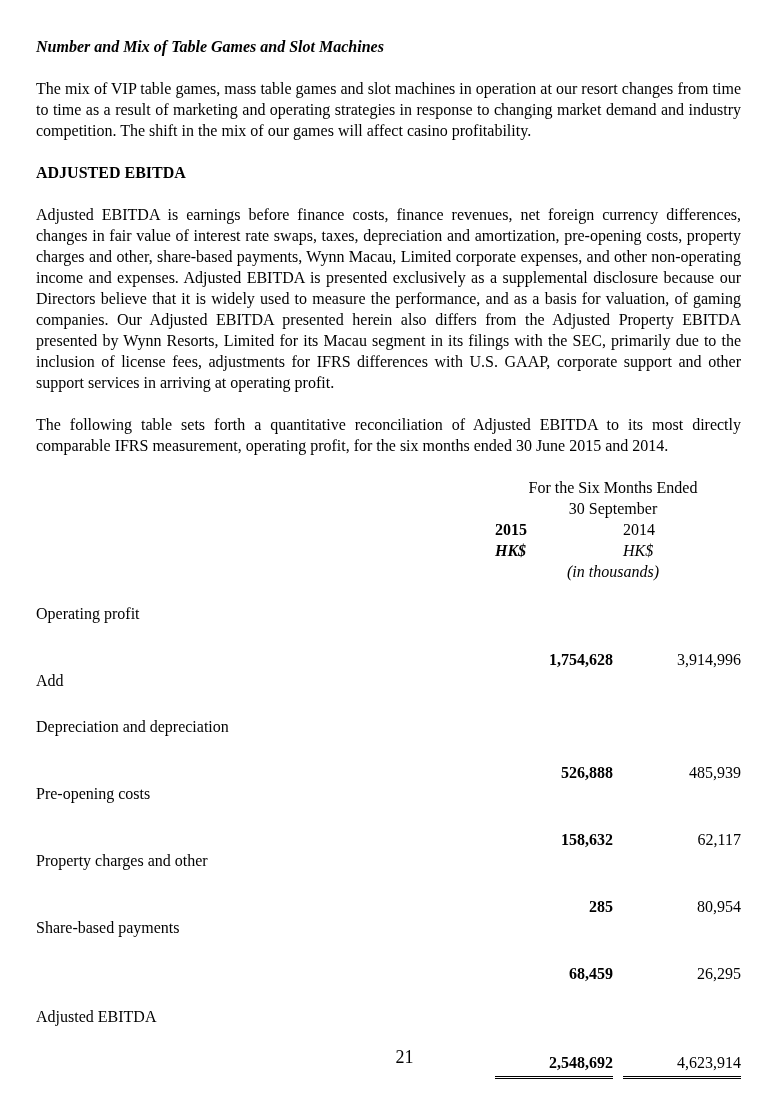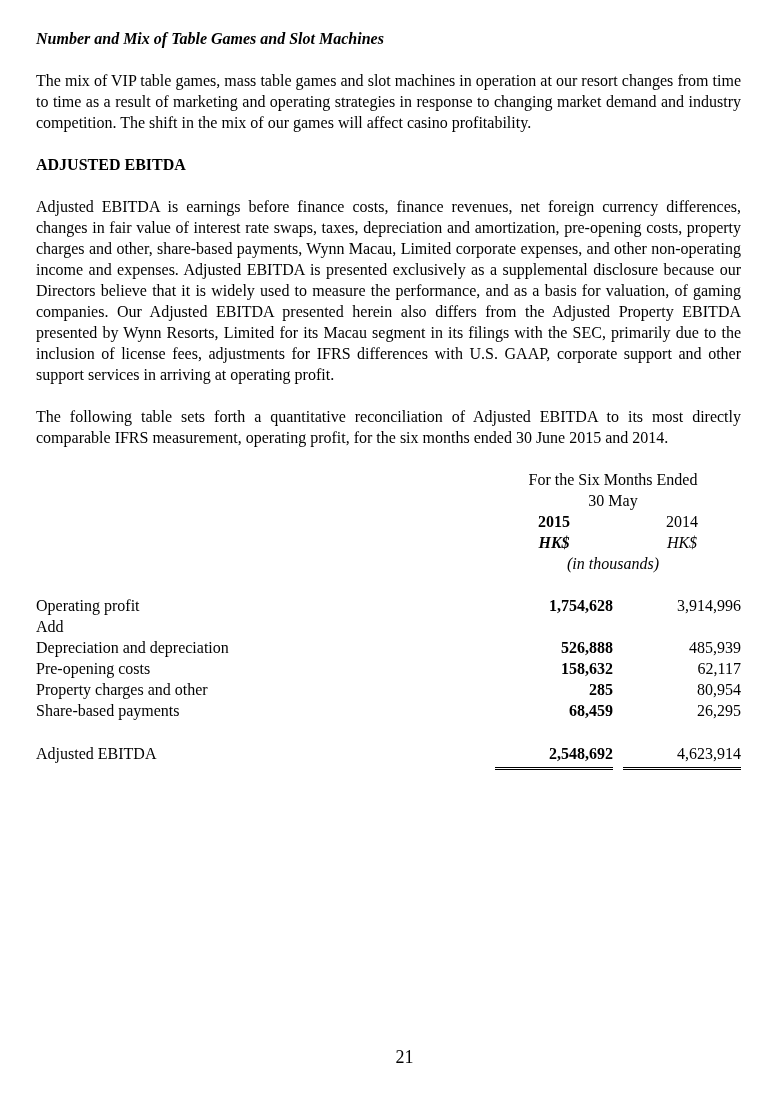--- a/index.html
+++ b/index.html
@@ -4,21 +4,21 @@
 <style>
   * { margin: 0; padding: 0; box-sizing: border-box; }
   html, body { background: #ffffff; }
   body { font-family: "Liberation Serif", "DejaVu Serif", serif; color: #000; }
 
   .page {
     position: relative;
     width: 777px;
     height: 1099px;
     background: #fff;
-    padding: 28px 36px 0 36px;
+    padding: 36px 36px 0 36px;
     overflow: hidden;
   }
 
   .h-italic {
     font-size: 16px;
     font-weight: bold;
     font-style: italic;
     line-height: 21px;
     margin-bottom: 21px;
   }
@@ -41,30 +41,30 @@
   .fin-table { margin-top: 8px; font-size: 16px; }
 
   .num-head {
     width: 256px;
     margin-left: auto;
     text-align: center;
     line-height: 21px;
   }
   .period { font-weight: normal; }
   .pair { display: flex; justify-content: flex-end; }
-  .pair .cell { width: 118px; margin-left: 10px; text-align: center; }
+  .pair .cell { width: 118px; margin-left: 10px; text-align: left; }
   .units { text-align: center; }
 
   .b { font-weight: bold; }
   .i { font-style: italic; }
 
   .rows { margin-top: 21px; }
   .row { display: flex; line-height: 21px; }
   .row .label { flex: 1; }
-  .row .num { width: 118px; margin-left: 10px; text-align: right; }
+  .row .num { width: 118px; margin-left: 10px; text-align: right; margin-top: 46px; }
 
   .row.rule .num {
     border-bottom: 1px solid #000;
     padding-bottom: 2px;
   }
 
   .row.total { margin-top: 22px; }
   .row.total .num {
     border-bottom: 3px double #000;
     padding-bottom: 3px;
@@ -92,21 +92,21 @@
   <h2 class="h-caps">ADJUSTED EBITDA</h2>
 
   <p class="body">Adjusted EBITDA is earnings before finance costs, finance revenues, net foreign currency differences, changes in fair value of interest rate swaps, taxes, depreciation and amortization, pre-opening costs, property charges and other, share-based payments, Wynn Macau, Limited corporate expenses, and other non-operating income and expenses. Adjusted EBITDA is presented exclusively as a supplemental disclosure because our Directors believe that it is widely used to measure the performance, and as a basis for valuation, of gaming companies. Our Adjusted EBITDA presented herein also differs from the Adjusted Property EBITDA presented by Wynn Resorts, Limited for its Macau segment in its filings with the SEC, primarily due to the inclusion of license fees, adjustments for IFRS differences with U.S. GAAP, corporate support and other support services in arriving at operating profit.</p>
 
   <p class="body">The following table sets forth a quantitative reconciliation of Adjusted EBITDA to its most directly comparable IFRS measurement, operating profit, for the six months ended 30 June 2015 and 2014.</p>
 
   <div class="fin-table">
 
     <div class="num-head">
       <div class="period">For the Six Months Ended</div>
-      <div class="period">30 May</div>
+      <div class="period">30 September</div>
       <div class="pair">
         <div class="cell b">2015</div>
         <div class="cell">2014</div>
       </div>
       <div class="pair">
         <div class="cell b i">HK$</div>
         <div class="cell i">HK$</div>
       </div>
       <div class="units i">(in thousands)</div>
     </div>

